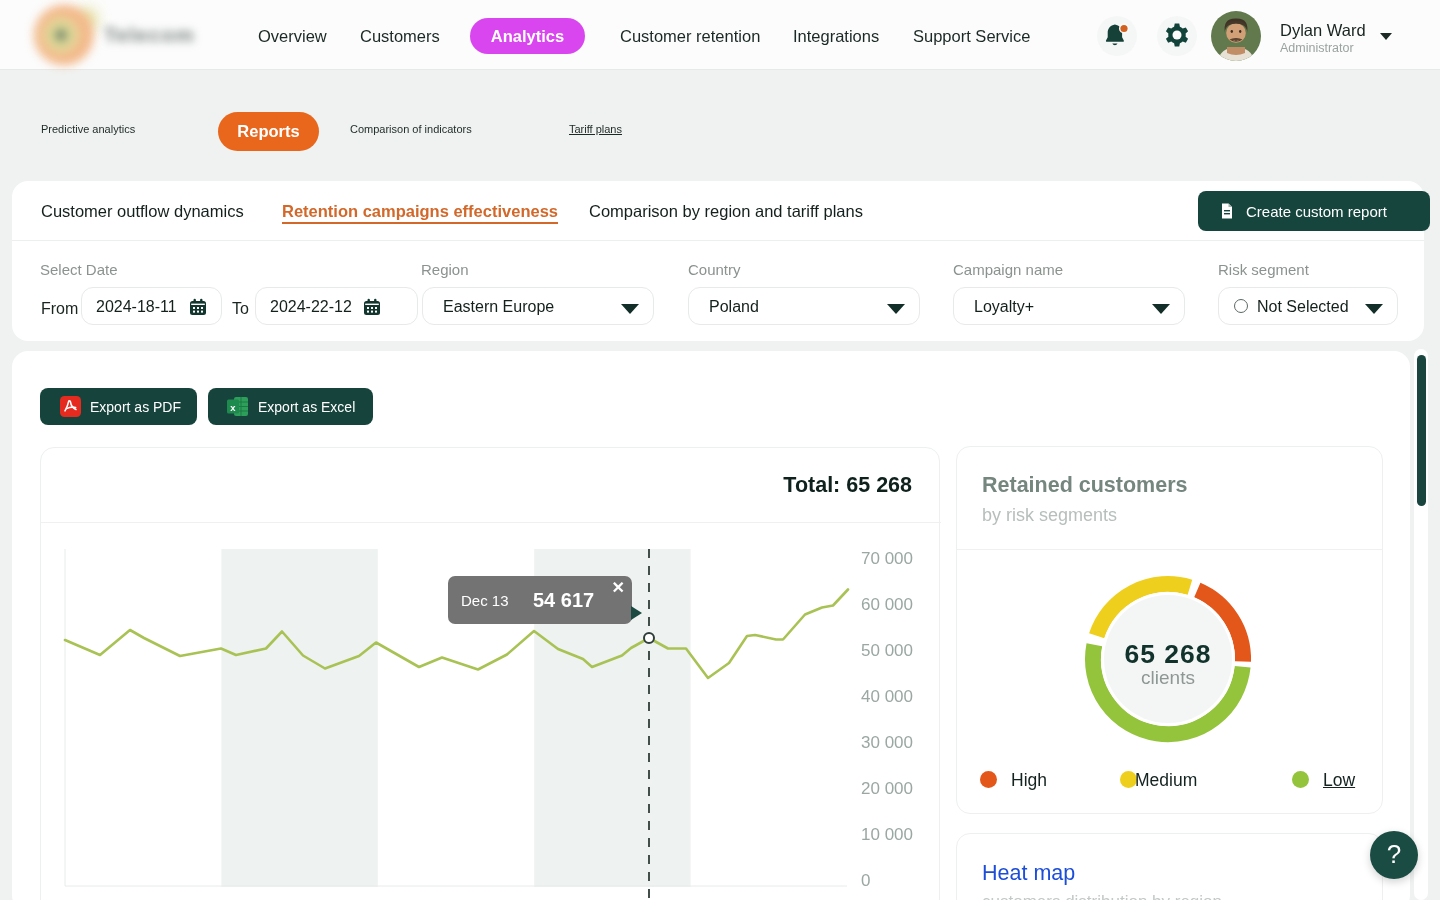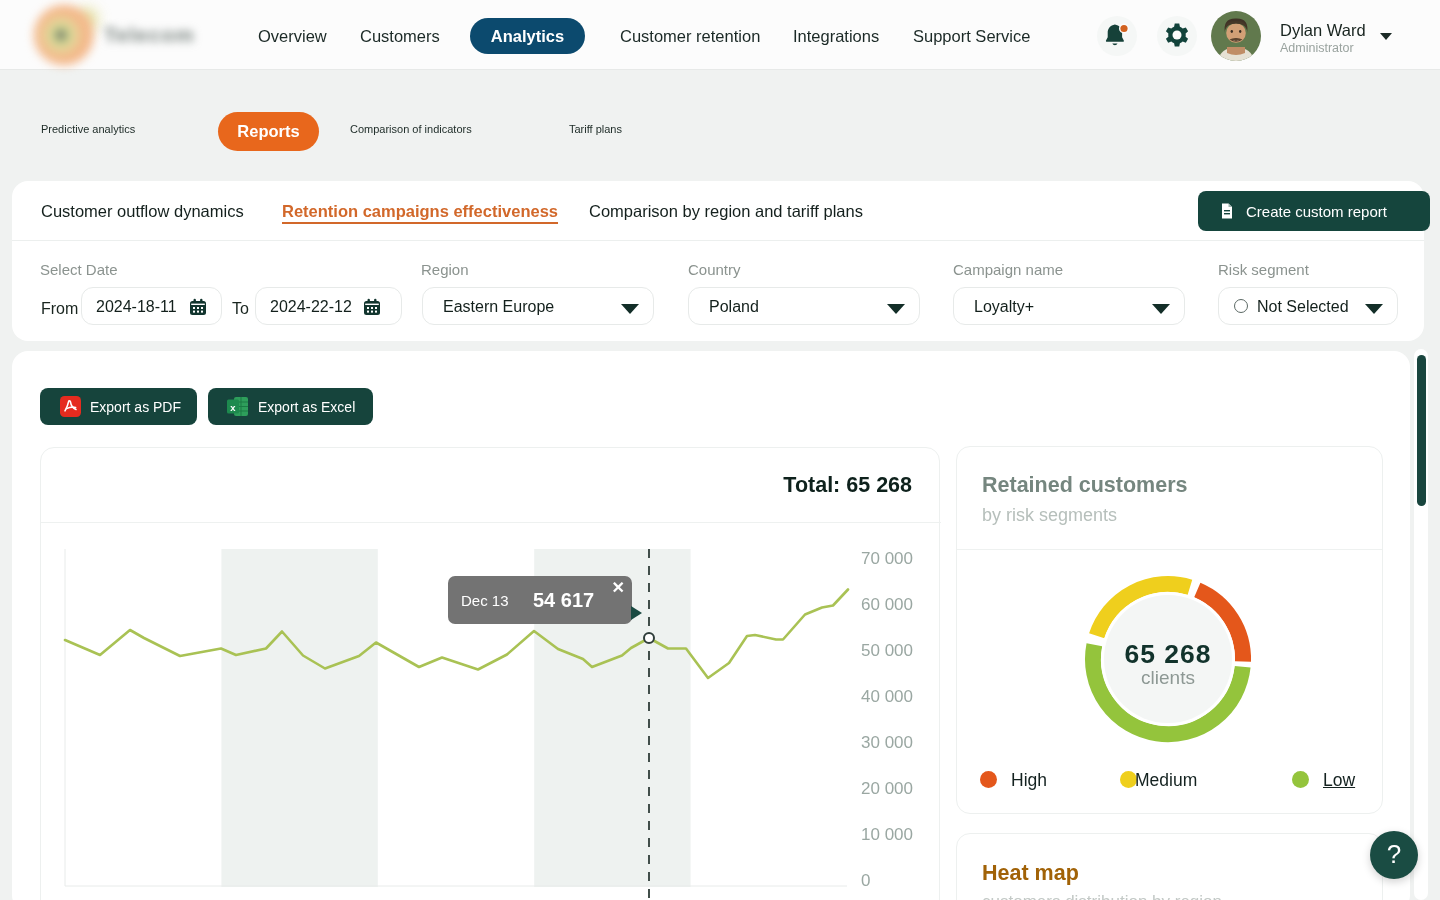--- a/index.html
+++ b/index.html
@@ -3,21 +3,21 @@
 <meta charset="utf-8">
 <style>
   * { margin:0; padding:0; box-sizing:border-box; }
   html,body { width:1440px; height:900px; overflow:hidden; }
   body { font-family:"Liberation Sans", sans-serif; background:#f0f2f1; position:relative; color:#1b2724; }
   .abs { position:absolute; }
 
   
   #nav { left:0; top:0; width:1440px; height:70px; background:#fcfcfc; border-bottom:1px solid #e7e9e8; z-index:5; }
   .navlink { position:absolute; top:27px; font-size:16.5px; font-weight:500; color:#1b2926; white-space:nowrap; }
-  #pill-analytics { position:absolute; left:470px; top:18px; width:115px; height:36px; border-radius:18px; background:#0c4a6e; color:#fff; font-weight:bold; font-size:16.5px; text-align:center; line-height:36px; }
+  #pill-analytics { position:absolute; left:470px; top:18px; width:115px; height:36px; border-radius:18px; background:#d946ef; color:#fff; font-weight:bold; font-size:16.5px; text-align:center; line-height:36px; }
   .iconcircle { position:absolute; top:16px; width:40px; height:40px; border-radius:50%; background:#f5f7f6; }
   #uname { position:absolute; left:1280px; top:21px; font-size:16.5px; font-weight:500; color:#18241f; }
   #urole { position:absolute; left:1280px; top:41px; font-size:12.5px; color:#9aa39f; }
   #ucaret { position:absolute; left:1380px; top:33px; width:0; height:0; border-left:6.5px solid transparent; border-right:6.5px solid transparent; border-top:7.5px solid #1c2a26; }
   #logoblob { position:absolute; left:34px; top:5px; width:60px; height:60px; border-radius:50%;
      background:radial-gradient(circle at 45% 50%, #6c6d64 0 10%, #cfd994 12% 24%, #eccd96 30% 44%, #f3b688 48% 68%, rgba(244,184,140,0.35) 78%, rgba(244,184,140,0) 88%);
      filter:blur(5px); }
   #logobump { position:absolute; left:76px; top:8px; width:22px; height:22px; border-radius:50%; background:#dfdd92; filter:blur(7px); opacity:0.85; }
   #logotext { position:absolute; left:104px; top:23px; font-size:21px; font-weight:bold; color:#79837f; filter:blur(4px); letter-spacing:1px; }
 
@@ -57,21 +57,21 @@
 
   
   #rcard { left:956px; top:446px; width:427px; height:368px; background:#fff; border:1px solid #edf0ef; border-radius:14px; }
   #rtitle { position:absolute; left:25px; top:26px; font-size:21.5px; font-weight:bold; color:#75867f; }
   #rsub { position:absolute; left:25px; top:58px; font-size:18px; color:#b6bfbb; }
   #rhline { position:absolute; left:0; top:102px; width:425px; height:1px; background:#eef1f0; }
   .leg { position:absolute; top:324px; width:17px; height:17px; border-radius:50%; }
   .legt { position:absolute; top:323px; font-size:17.5px; font-weight:500; color:#142220; }
 
   #hcard { left:956px; top:833px; width:427px; height:120px; background:#fff; border:1px solid #edf0ef; border-radius:14px; }
-  #htitle { position:absolute; left:25px; top:27px; font-size:21.5px; font-weight:bold; color:#a16207; }
+  #htitle { position:absolute; left:25px; top:27px; font-size:21.5px; font-weight:normal; color:#1d4ed8; }
   #hsub { position:absolute; left:25px; top:58px; font-size:17px; color:#c3c9c6; }
 
   
   #sbtrack { left:1414px; top:349px; width:14px; height:551px; background:#fff; border-radius:7px; z-index:6; }
   #sbthumb { left:1416.5px; top:355px; width:9px; height:151px; background:#19453e; border-radius:4.5px; z-index:7; }
   #helpbtn { left:1370px; top:831px; width:48px; height:48px; border-radius:50%; background:#1a4c43; color:#fff; font-size:26px; font-weight:400; text-align:center; line-height:47px; z-index:8; box-shadow:0 3px 8px rgba(0,0,0,0.18); }
 </style>
 </head>
 <body>
 
@@ -117,21 +117,21 @@
     </g>
   </svg>
   <div id="uname">Dylan Ward</div>
   <div id="urole">Administrator</div>
   <div id="ucaret"></div>
 </div>
 
 <div class="stab" style="left:41px;">Predictive analytics</div>
 <div id="pill-reports">Reports</div>
 <div class="stab" style="left:350px;">Comparison of indicators</div>
-<div class="stab" style="left:569px;">Tariff plans</div>
+<div class="stab" style="left:569px;text-decoration:underline;">Tariff plans</div>
 
 <div id="fcard" class="abs"></div>
 <div class="ftab" style="left:41px;">Customer outflow dynamics</div>
 <div class="ftab" id="ftab2" style="left:282px;">Retention campaigns effectiveness</div>
 <div class="ftab" style="left:589px;">Comparison by region and tariff plans</div>
 <div id="ftabline"></div>
 <div id="createbtn">
     <span>Create custom report</span>
   <svg class="abs" style="left:20px;top:11px;" width="18" height="18" viewBox="0 0 18 18">
     <path d="M4 1.5 L10.5 1.5 L14 5 L14 16.5 L4 16.5 Z" fill="#fff"></path>
@@ -159,21 +159,21 @@
         <rect x="4" y="9" width="2" height="2"></rect>
         <rect x="8" y="9" width="2" height="2"></rect>
         <rect x="12" y="9" width="2" height="2"></rect>
         <rect x="4" y="12.6" width="2" height="2"></rect>
         <rect x="8" y="12.6" width="2" height="2"></rect>
         <rect x="12" y="12.6" width="2" height="2"></rect>
       </g>
   </svg>
 </div>
 <div class="ftext" style="left:232px;">To</div>
-<div class="fbox" style="left:255px;width:147px;">
+<div class="fbox" style="left:255px;width:163px;">
     <span class="val" style="font-weight:500;">2024-22-12</span>
   <svg class="abs" style="left:107px;top:10px;" width="18" height="18" viewBox="0 0 18 18">
     <rect x="1" y="3" width="16" height="14" rx="2.5" fill="#12352e"></rect>
     <rect x="4.5" y="0.8" width="2.4" height="4" rx="1.2" fill="#12352e"></rect>
     <rect x="11.1" y="0.8" width="2.4" height="4" rx="1.2" fill="#12352e"></rect>
     <rect x="2.2" y="5.6" width="13.6" height="1.4" fill="#fff"></rect>
     <g fill="#fff">
         <rect x="4" y="9" width="2" height="2"></rect>
         <rect x="8" y="9" width="2" height="2"></rect>
         <rect x="12" y="9" width="2" height="2"></rect>

